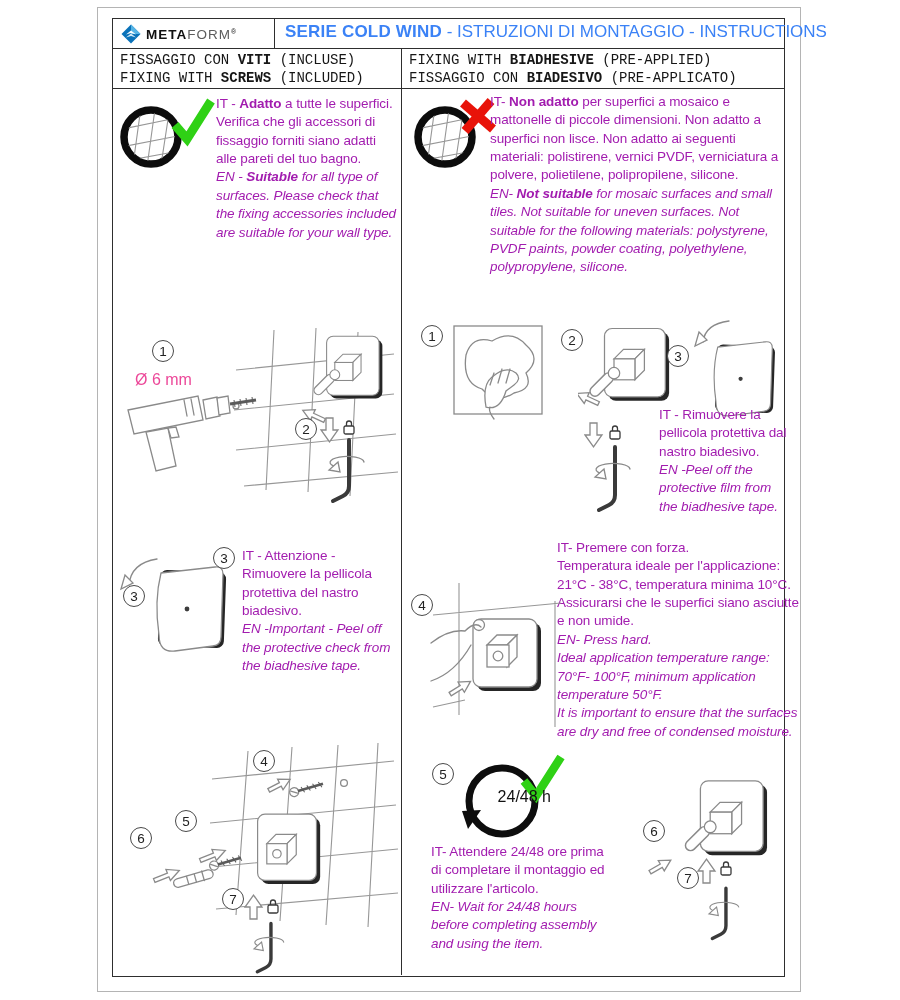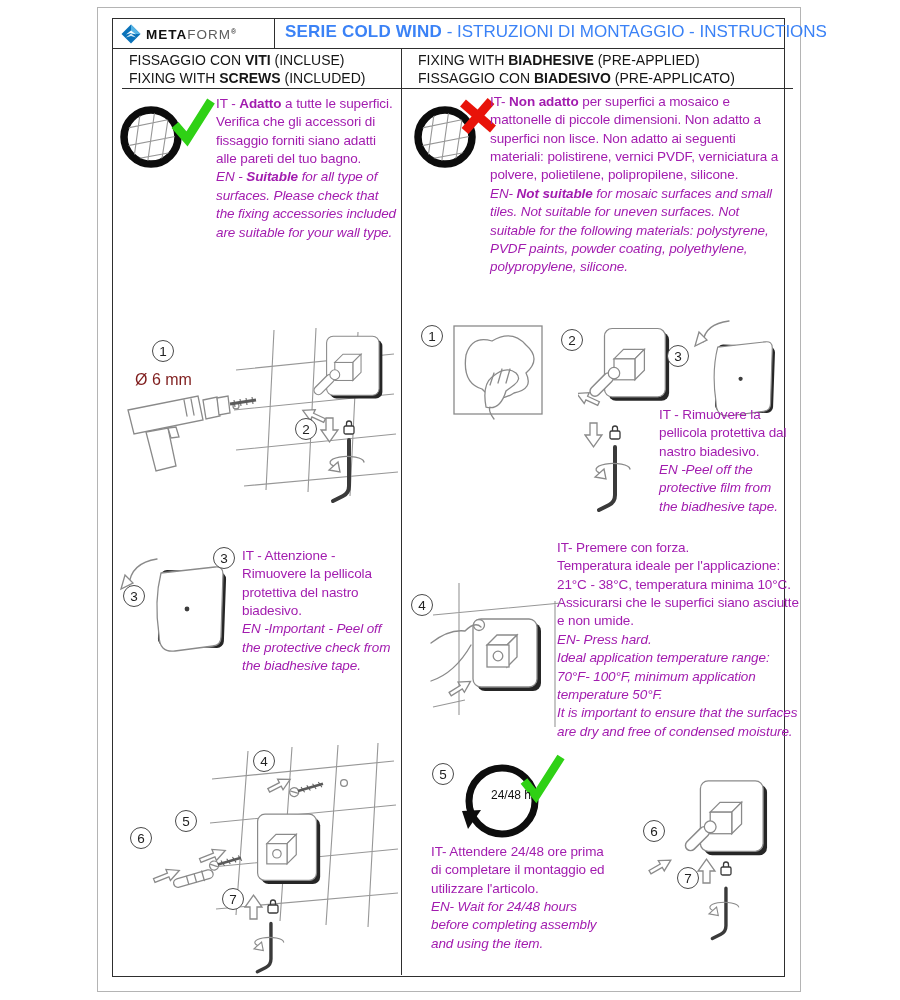--- a/index.html
+++ b/index.html
@@ -2,39 +2,39 @@
 <html><head>
 <meta charset="utf-8">
 <style>
   html,body{margin:0;padding:0;background:#ffffff;}
   body{width:900px;height:1000px;position:relative;overflow:hidden;
        font-family:"Liberation Sans","DejaVu Sans",sans-serif;color:#1d1d1d;}
   .abs{position:absolute;}
   #sheet{left:97px;top:7px;width:702px;height:983px;border:1px solid #b4b4b4;background:#fff;}
   #tbl{left:112px;top:18px;width:673px;height:959px;border:1.6px solid #2e2e2e;box-sizing:border-box;background:#fff;}
   .row1{left:0;top:0;width:100%;height:30px;border-bottom:1.6px solid #2e2e2e;box-sizing:border-box;}
-  .row2{left:9px;top:30px;width:100%;height:40px;border-bottom:1.6px solid #2e2e2e;box-sizing:border-box;}
+  .row2{left:0;top:30px;width:100%;height:40px;border-bottom:1.6px solid #2e2e2e;box-sizing:border-box;font-family:Liberation Mono, monospace;}
   .vd1{left:161px;top:0;height:30px;border-left:1.6px solid #2e2e2e;}
   .vd2{left:288px;top:30px;height:926px;border-left:1.6px solid #2e2e2e;}
   .logo{left:8px;top:4px;height:22px;display:flex;align-items:center;gap:5px;}
   .brand{font-size:13.5px;letter-spacing:1px;color:#101010;}
   .brand .lt{font-weight:400;color:#5c5c5c;}
   .brand sup{font-size:7px;}
   .title{left:172px;top:3px;width:495px;font-size:17px;color:#3b82f6;white-space:nowrap;}
   .title b{letter-spacing:.2px;}
   .colhead{font-size:14px;line-height:17.5px;padding:3px 0 0 7px;color:#161616;}
   .ch-l{left:0;top:0;width:288px;}
   .ch-r{left:289px;top:0;width:380px;}
   .txt{font-size:13.5px;line-height:1.36;color:#a21caf;letter-spacing:-.1px;}
   .en{font-style:italic;}
   .pre{white-space:pre-line;}
   .badge{width:22px;height:22px;border:1.4px solid #4a4a4a;border-radius:50%;background:#fff;
          display:flex;align-items:center;justify-content:center;font-size:13.5px;color:#222;box-sizing:border-box;}
-  .dia{font-size:16px;color:#7f1d1d;}
-  .clocklab{font-size:12px;color:#111;text-align:center;}
+  .dia{font-size:16px;color:#ec4899;}
+  .clocklab{font-size:16px;color:#111;text-align:right;}
   
   svg .ln{stroke:#8a8a8a;fill:none;stroke-width:1.3;stroke-linecap:round;}
   svg .fw{stroke:#8a8a8a;fill:#ffffff;stroke-width:1.3;}
   svg .key{stroke:#3a3a3a;fill:none;stroke-width:4;stroke-linecap:round;stroke-linejoin:round;}
   svg .lock{stroke:#3a3a3a;fill:#fff;stroke-width:1.3;}
   svg .grid{stroke:#979797;fill:none;stroke-width:1.1;}
 </style>
 </head>
 <body>
 

